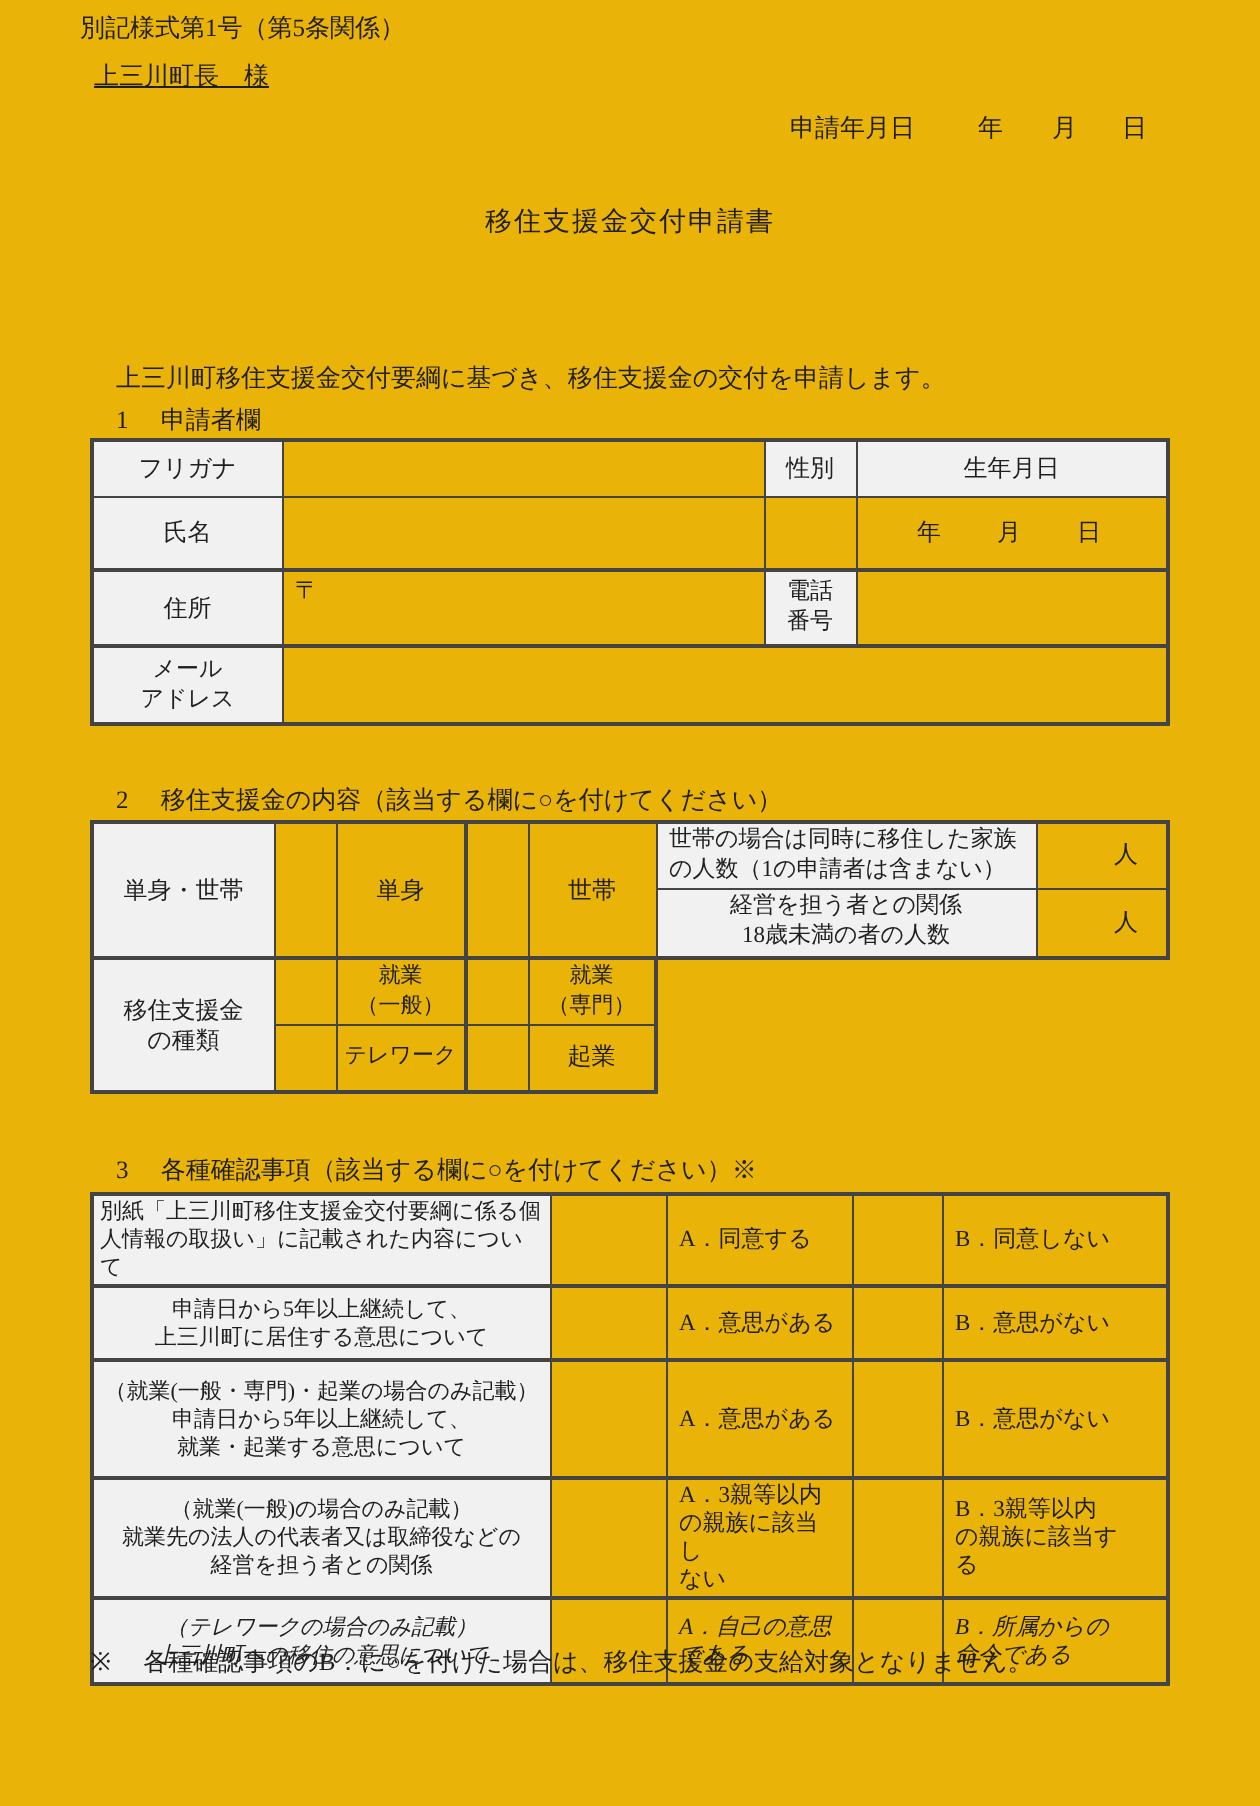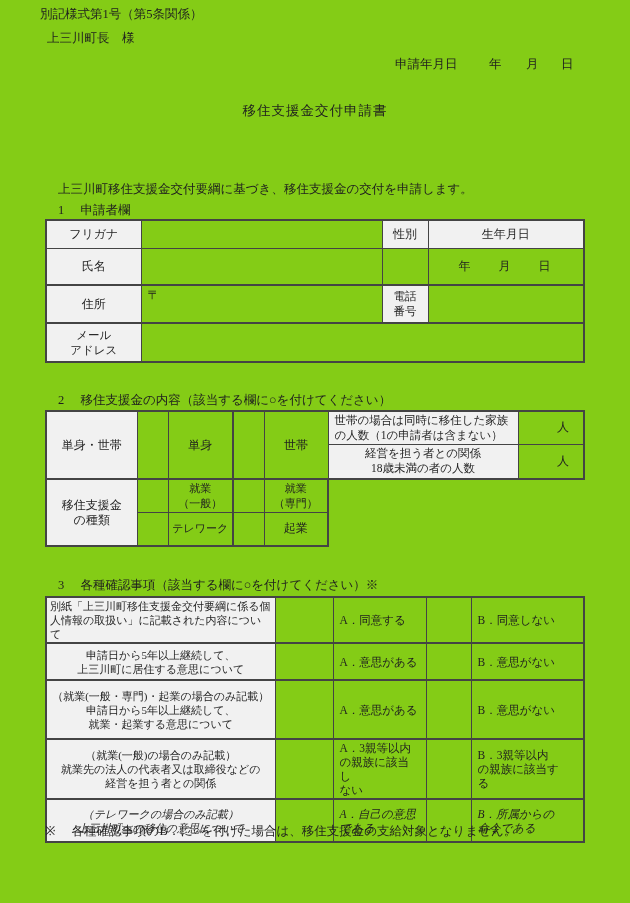--- a/index.html
+++ b/index.html
@@ -1,18 +1,18 @@
 <!DOCTYPE html>
 <html><head>
 <meta charset="utf-8">
 <style>
   html,body{margin:0;padding:0;background:#e8e8e8;}
   .page{
     position:relative;width:630px;height:903px;margin:0 auto;
-    background:#84cc16;color:#1f1f1f;
+    background:#eab308;color:#1f1f1f;
     font-family:"Liberation Serif","DejaVu Serif",serif;
     font-size:12.5px;line-height:17px;
     overflow:hidden;
   }
   .abs{position:absolute;}
   .title{width:630px;text-align:center;font-size:13.5px;letter-spacing:1px;}
   .hnum{display:inline-block;}
   .hlabel{display:inline-block;margin-left:13px;}
 
   table{border-collapse:collapse;table-layout:fixed;}
@@ -51,21 +51,21 @@
   .t3 .desc{font-size:11px;line-height:14px;padding:1px 3px;}
   .t3 .desc.left{text-align:left;}
   .t3 .ab{font-size:11.5px;line-height:14px;text-align:left;padding:1px 6px;}
 </style>
 </head>
 <body>
 
 <div class="page">
 
   <div class="abs" style="left:40px;top:6px;">別記様式第1号（第5条関係）</div>
-  <div class="abs" style="left:47px;top:30px;">上三川町長　様</div>
+  <div class="abs" style="left:47px;top:30px;text-decoration:underline;">上三川町長　様</div>
 
   <div class="abs" style="left:0;top:56px;width:630px;height:17px;">
     <span class="abs" style="left:395px;top:0;">申請年月日</span>
     <span class="abs" style="left:489px;top:0;">年</span>
     <span class="abs" style="left:526px;top:0;">月</span>
     <span class="abs" style="left:561px;top:0;">日</span>
   </div>
 
   <div class="abs title" style="left:0;top:102px;">移住支援金交付申請書</div>
 

